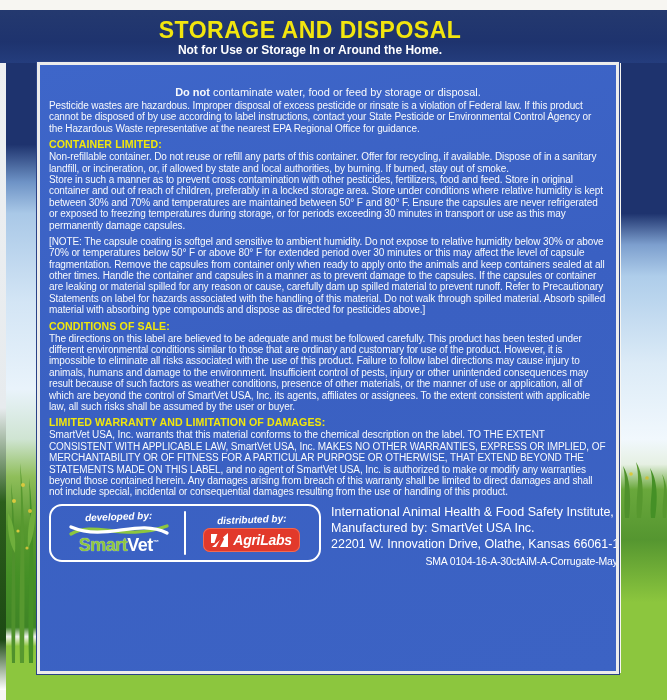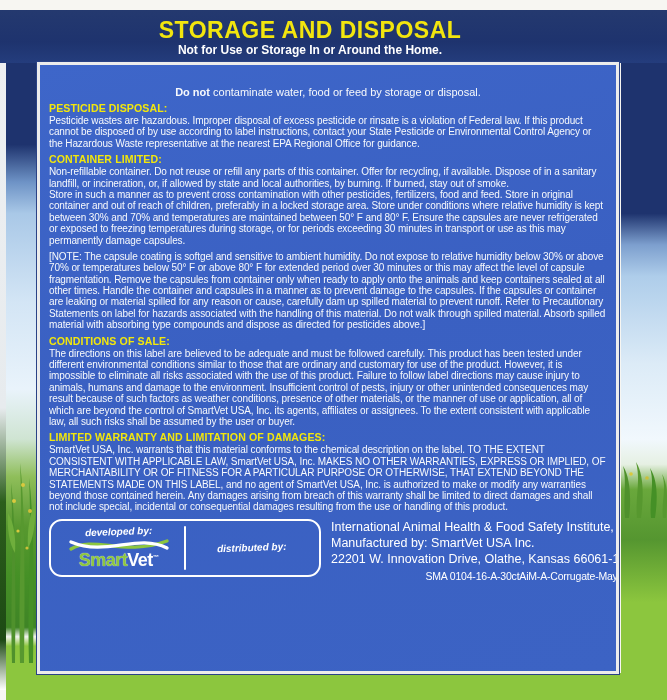--- a/index.html
+++ b/index.html
@@ -96,21 +96,20 @@
 
   <div class="lime-strip"></div>
 
   <div class="panel">
 
     <div class="intro">
       <b>Do not</b><span> contaminate water, food or feed by storage or disposal.</span>
     </div>
 
     <div>
-      <div class="sec-h">PESTICIDE DISPOSAL:</div>
       <p class="sec-p">Pesticide wastes are hazardous.  Improper disposal of excess pesticide or rinsate is a violation of Federal law.  If this product  cannot be disposed of by use according to label instructions, contact your State Pesticide or Environmental Control Agency or the Hazardous Waste representative at the nearest EPA Regional Office for guidance.</p>
     </div>
 
     <div>
       <div class="sec-h">CONTAINER LIMITED:</div>
       <p class="sec-p">Non-refillable container. Do not reuse or refill any parts of this container. Offer for recycling, if available.  Dispose of in a sanitary landfill, or incineration, or, if allowed by state and local authorities, by burning. If burned, stay out of smoke.</p>
     </div>
 
     <div>
       <p class="sec-p">Store in such a manner as to prevent cross contamination with other pesticides, fertilizers, food and feed.  Store in original container and out of reach of children, preferably in a locked storage area. Store under conditions where relative humidity is kept between 30% and 70% and temperatures are maintained between 50° F and 80° F. Ensure the capsules are never refrigerated or exposed to freezing temperatures during storage, or for periods exceeding 30 minutes in transport or use as this may permanently damage capsules.</p>
@@ -134,20 +133,28 @@
           <div class="script">developed by:</div>
           <svg width="104" height="16" viewBox="0 0 104 16">
             <path d="M4,12 C28,-2 56,20 100,4" fill="none" stroke="#8dc63f" stroke-width="3.4" stroke-linecap="round"></path>
             <path d="M4,5 C40,20 70,-4 100,11" fill="none" stroke="#ffffff" stroke-width="3.4" stroke-linecap="round"></path>
           </svg>
           <div class="sv-word"><span class="sv-smart">Smart</span><span class="sv-vet">Vet</span><span class="sv-tm">™</span></div>
         </div>
         <div class="cred-div"></div>
         <div class="cred-cell">
           <div class="script">distributed by:</div>
+          <div class="agri-badge">
+            <svg width="18" height="16" viewBox="0 0 18 16">
+              <polygon points="1,15 17,15 17,1" fill="#ffffff"></polygon>
+              <polygon points="5,15 9,15 13,7 11,4" fill="#e2392b"></polygon>
+              <rect x="0" y="2" width="7" height="9" transform="skewX(-18)" fill="#ffffff"></rect>
+            </svg>
+            <span class="agri-text">AgriLabs</span>
+          </div>
         </div>
       </div>
 
       <div class="mfg">
         <div class="mfg-line">International Animal Health &amp; Food Safety Institute,</div>
         <div class="mfg-line">Manufactured by: SmartVet USA Inc.</div>
         <div class="mfg-line">22201 W. Innovation Drive, Olathe, Kansas 66061-1304</div>
         <div class="code-line">SMA 0104-16-A-30ctAiM-A-Corrugate-May2017</div>
       </div>
 

